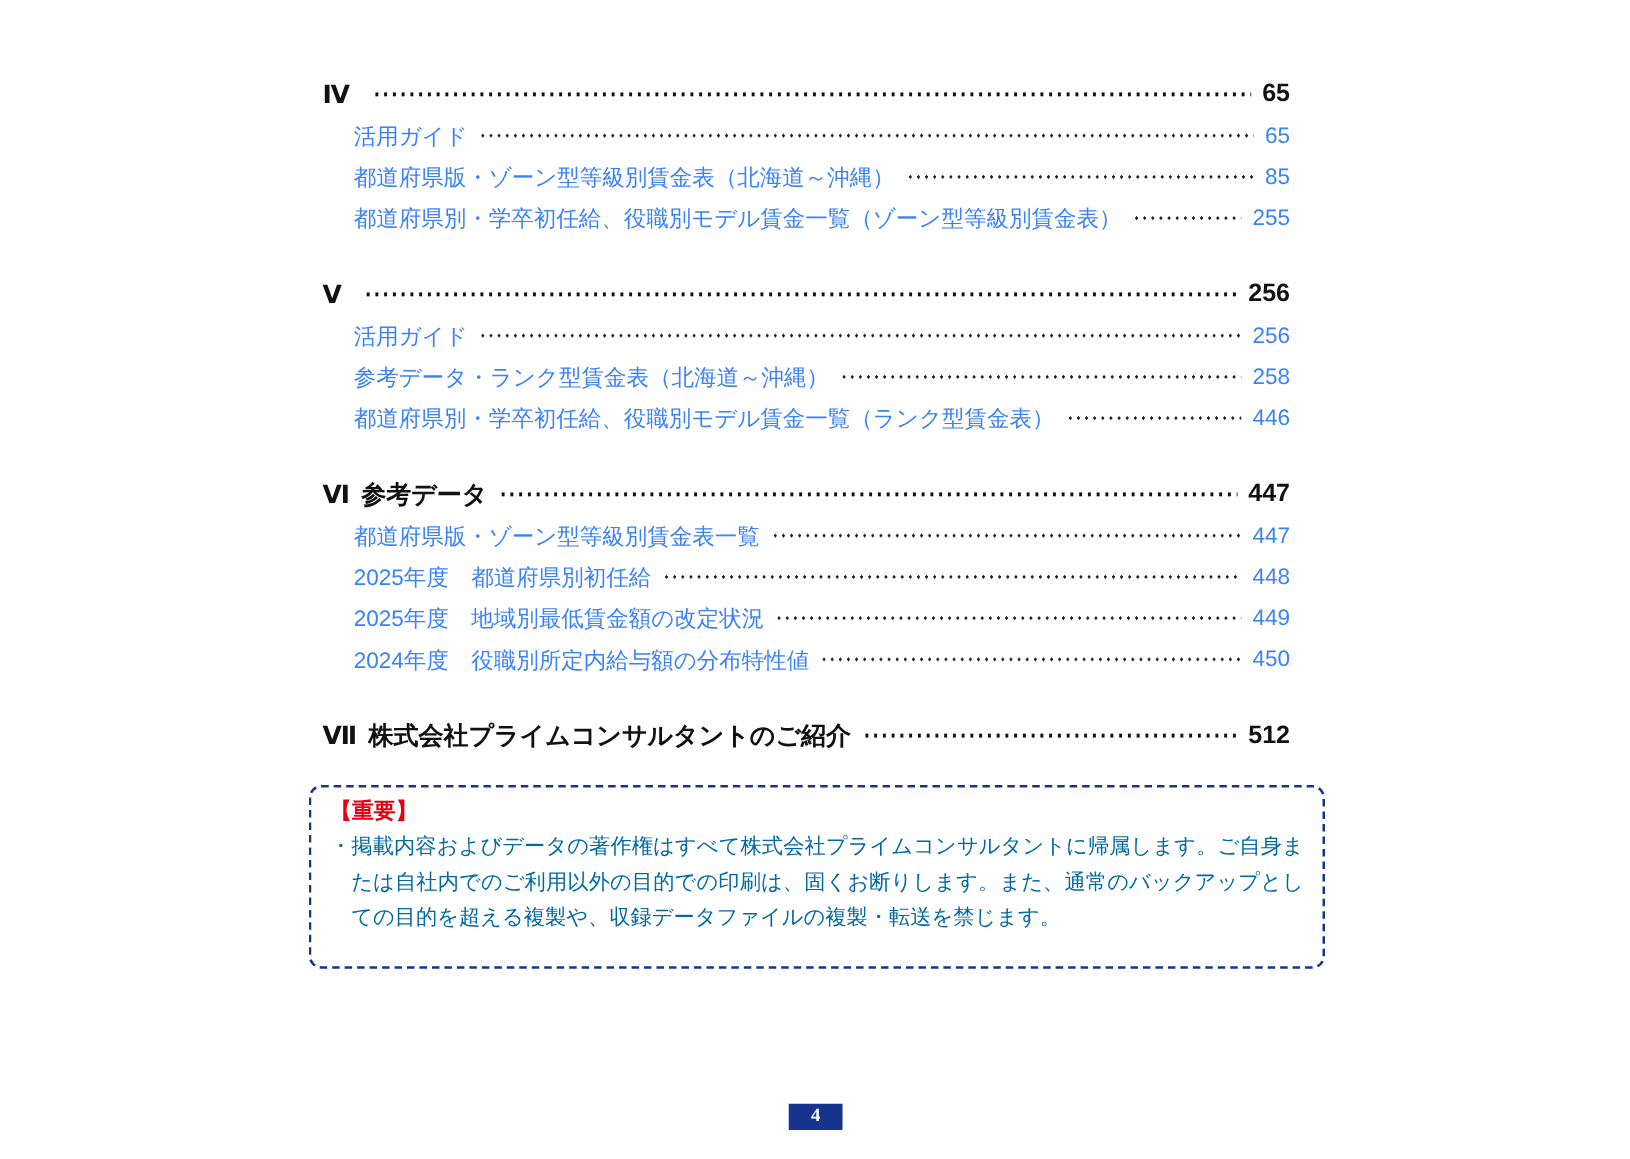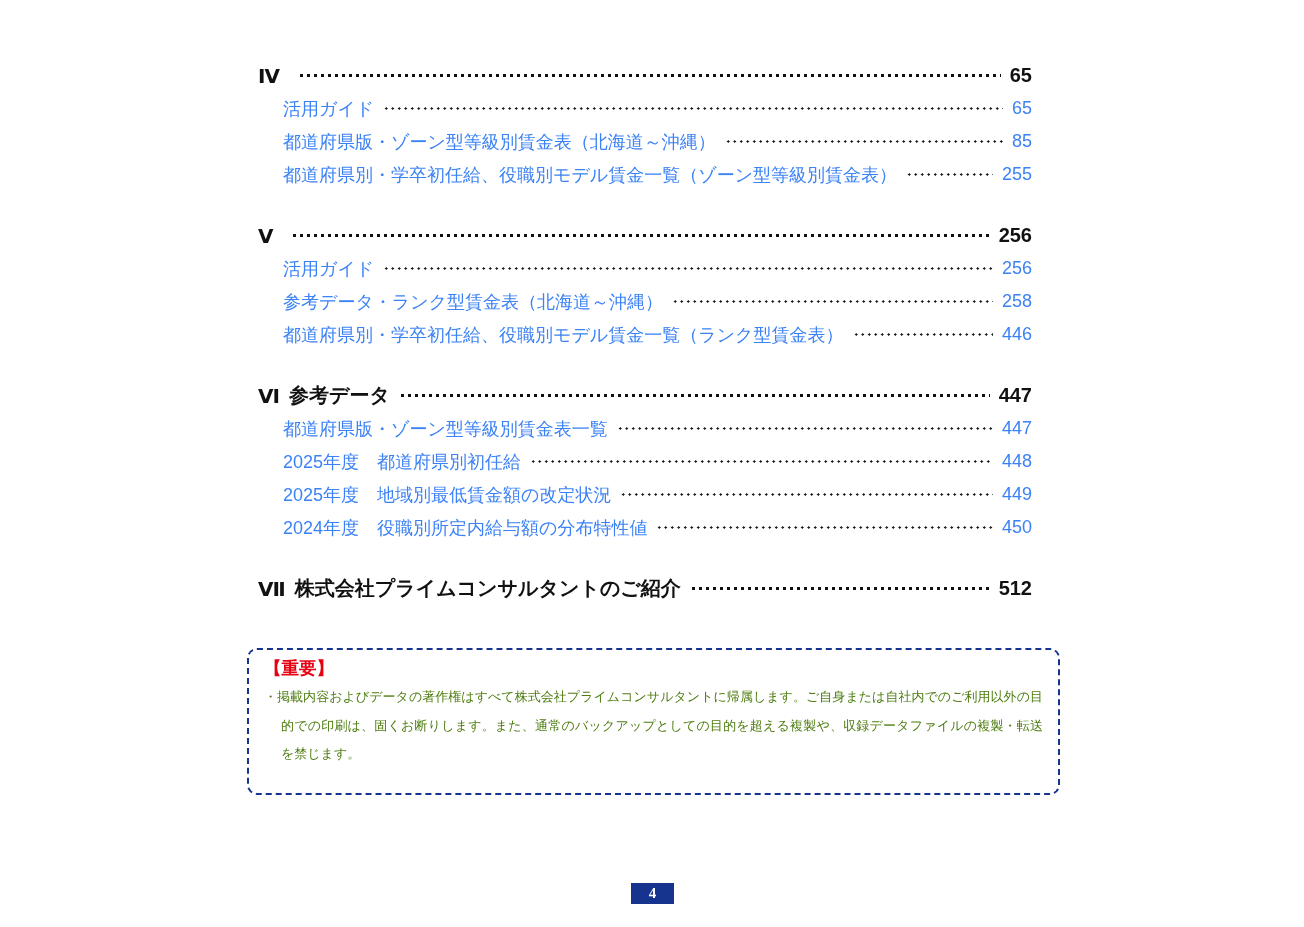--- a/index.html
+++ b/index.html
@@ -56,42 +56,42 @@
   .toc-page {
     flex: 0 0 auto;
     margin-left: 2px;
     text-align: left;
   }
 
   
   .notice {
     position: absolute;
     left: 247px;
-    top: 648px;
+    top: 628px;
     width: 813px;
     height: 147px;
     box-sizing: border-box;
     border: 2px dashed #16338e;
     border-radius: 10px;
     padding: 5px 15px 0 15px;
   }
   .notice-title {
     color: #e60012;
     font-weight: bold;
     font-size: 17.5px;
     line-height: 26px;
   }
   .notice-list {
     margin: 2px 0 0 0;
     padding: 0;
     list-style: none;
     font-family: "Liberation Serif", "DejaVu Serif", serif;
-    font-size: 13px;
+    font-size: 17px;
     line-height: 28.5px;
-    color: #4d7c0f;
+    color: #0369a1;
     text-align: justify;
   }
   .notice-list li {
     padding-left: 17px;
     text-indent: -17px;
   }
 
   
   .page-badge {
     position: absolute;

